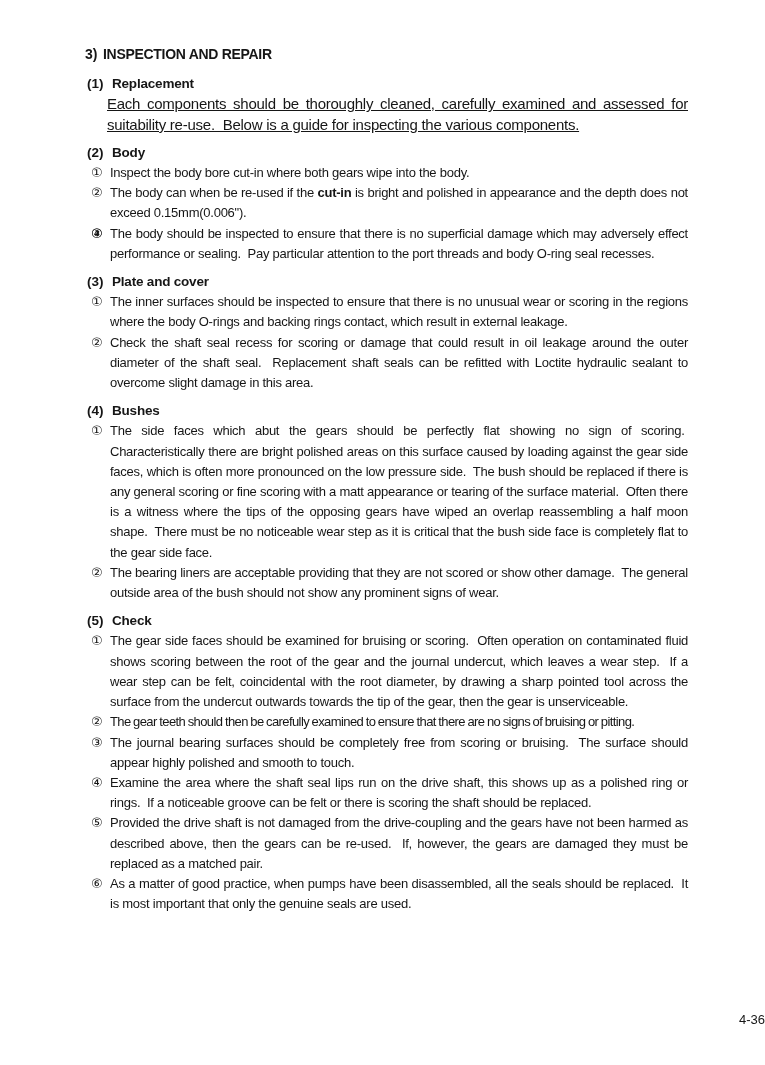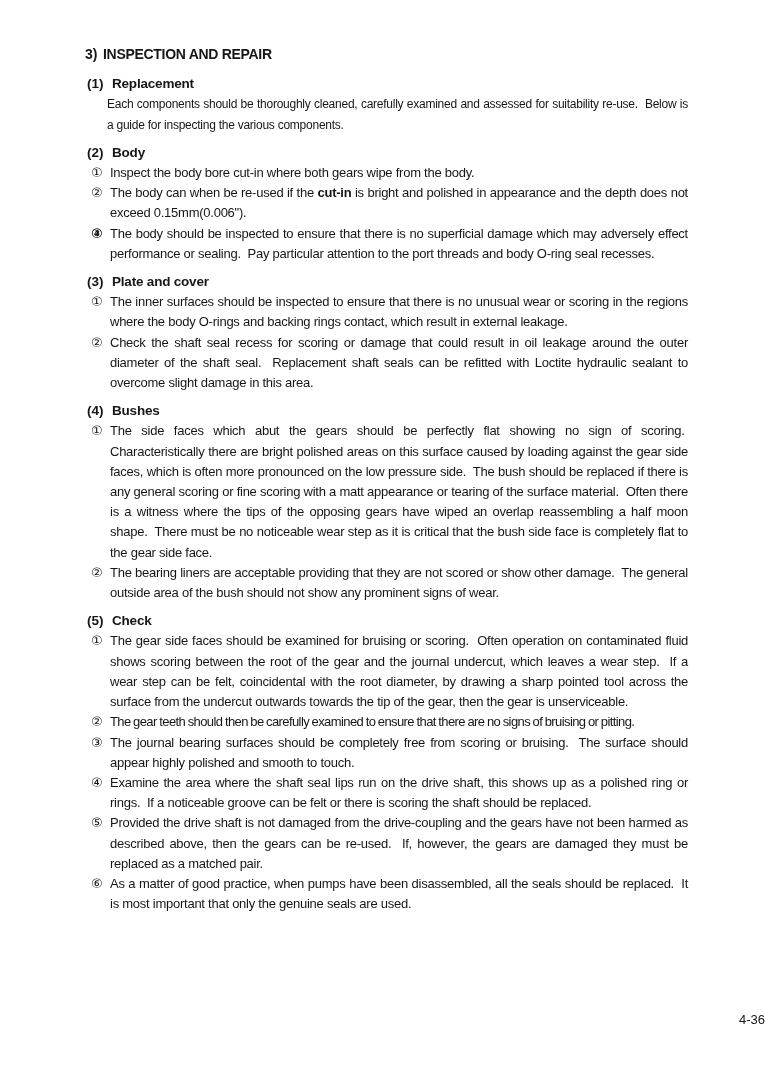--- a/index.html
+++ b/index.html
@@ -45,24 +45,25 @@
     letter-spacing: -0.2px;
     margin-left: 2px;
   }
   .section-header .label {
     display: inline-block;
     min-width: 25px;
     letter-spacing: 0;
   }
   .paragraph {
     margin: 0 0 0 22px;
-    font-size: 12px;
+    font-size: 15px;
     line-height: 20.2px;
     letter-spacing: -0.25px;
     text-align: justify;
+    text-decoration: underline;
   }
   .item {
     position: relative;
     padding-left: 25px;
     font-size: 13px;
     line-height: 20.2px;
     letter-spacing: -0.25px;
     text-align: justify;
   }
   .item .marker {
@@ -97,21 +98,21 @@
     <span class="num">3)</span><span>INSPECTION AND REPAIR</span>
   </div>
 
   <div id="sections">
       <div class="section">
         <div class="section-header"><span class="label">(1)</span><span>Replacement</span></div>
         <p class="paragraph">Each components should be thoroughly cleaned, carefully examined and assessed for suitability re-use.&nbsp; Below is a guide for inspecting the various components.</p>
       </div>
       <div class="section">
         <div class="section-header"><span class="label">(2)</span><span>Body</span></div>
-        <div class="item"><span class="marker">①</span><span class="">Inspect the body bore cut-in where both gears wipe from the body.</span></div>
+        <div class="item"><span class="marker">①</span><span class="">Inspect the body bore cut-in where both gears wipe into the body.</span></div>
         <div class="item"><span class="marker">②</span><span class="">The body can when be re-used if the </span><span class="bold">cut-in</span><span class=""> is bright and polished in appearance and the depth does not exceed 0.15mm(0.006").</span></div>
         <div class="item"><span class="marker">③</span></div>
         <div class="item"><span class="marker">④</span><span class="">The body should be inspected to ensure that there is no superficial damage which may adversely effect performance or sealing.&nbsp; Pay particular attention to the port threads and body O-ring seal recesses.</span></div>
       </div>
       <div class="section">
         <div class="section-header"><span class="label">(3)</span><span>Plate and cover</span></div>
         <div class="item"><span class="marker">①</span><span class="">The inner surfaces should be inspected to ensure that there is no unusual wear or scoring in the regions where the body O-rings and backing rings contact, which result in external leakage.</span></div>
         <div class="item"><span class="marker">②</span><span class="">Check the shaft seal recess for scoring or damage that could result in oil leakage around the outer diameter of the shaft seal.&nbsp; Replacement shaft seals can be refitted with Loctite hydraulic sealant to overcome slight damage in this area.</span></div>
       </div>
       <div class="section">

